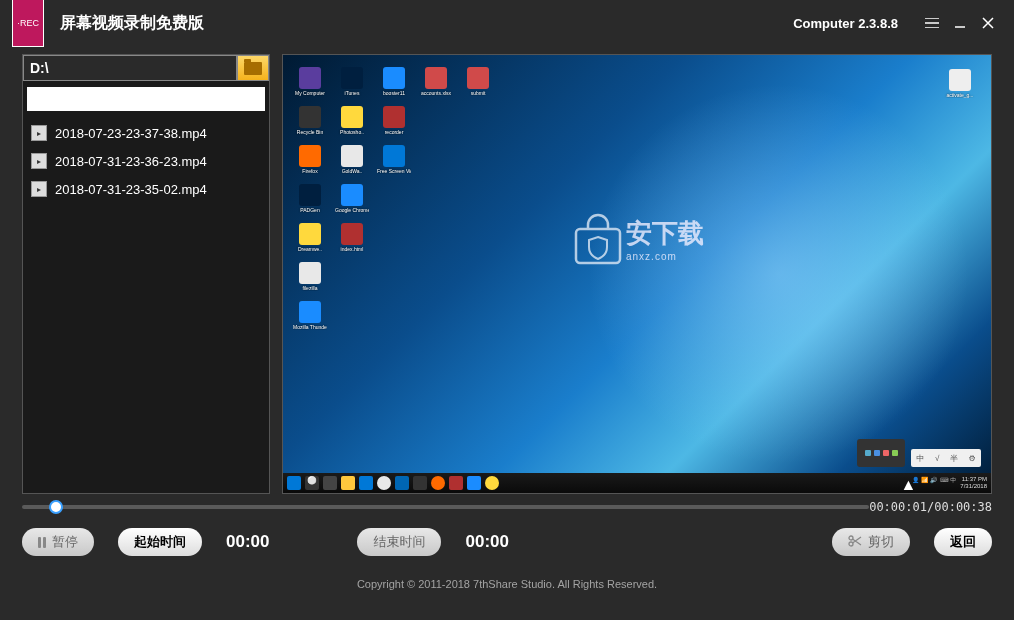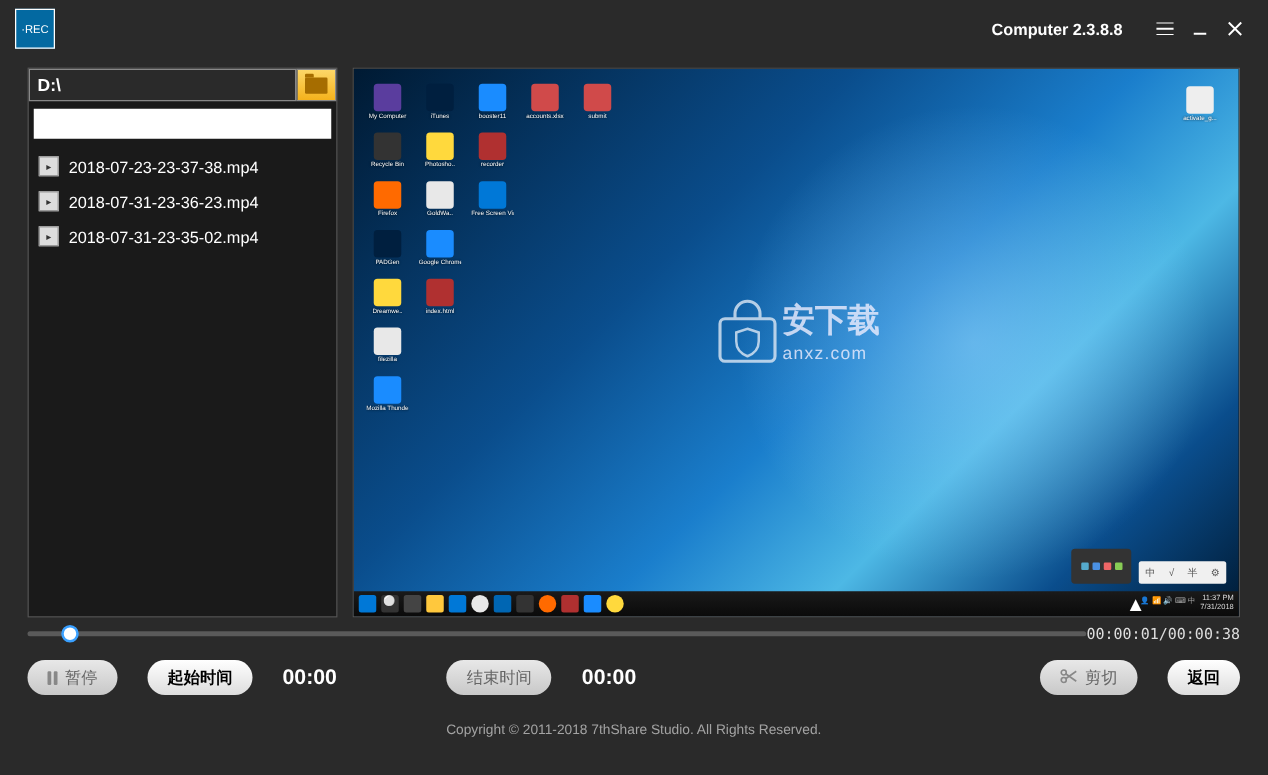--- a/index.html
+++ b/index.html
@@ -1,19 +1,19 @@
 <!DOCTYPE html>
 <html><head>
 <meta charset="utf-8">
 <style>
 * { margin: 0; padding: 0; box-sizing: border-box; }
 body { width: 1014px; height: 620px; background: #2a2a2a; font-family: "Microsoft YaHei", Arial, sans-serif; color: #fff; overflow: hidden; }
 
 .titlebar { height: 46px; background: #2a2a2a; display: flex; align-items: center; padding: 0 12px; }
-.logo { width: 32px; height: 32px; background: #0369a1; display: flex; align-items: center; justify-content: center; font-size: 9px; color: #fff; border: 1px solid #fff; }
+.logo { width: 32px; height: 48px; background: #be185d; display: flex; align-items: center; justify-content: center; font-size: 9px; color: #fff; border: 1px solid #fff; }
 .app-title { margin-left: 16px; font-size: 16px; font-weight: bold; }
 .tb-spacer { flex: 1; }
 .version { font-size: 13px; font-weight: bold; margin-right: 20px; }
 .tb-btn { width: 28px; height: 28px; display: flex; align-items: center; justify-content: center; cursor: pointer; font-size: 14px; }
 
 .main { display: flex; padding: 8px 22px 0 22px; gap: 12px; height: 448px; }
 .sidebar { width: 248px; display: flex; flex-direction: column; border: 1px solid #555; background: #1a1a1a; }
 .path-row { display: flex; height: 26px; }
 .path-input { flex: 1; background: #2a2a2a; border: 1px solid #888; color: #fff; padding: 2px 6px; font-size: 14px; font-weight: bold; font-family: inherit; }
 .folder-btn { width: 32px; background: linear-gradient(#fdd768, #f5b21c); border: 1px solid #888; cursor: pointer; display: flex; align-items: center; justify-content: center; }
@@ -28,25 +28,25 @@
 .wallpaper { position: absolute; inset: 0; background:
   radial-gradient(circle at 70% 50%, rgba(150,210,255,0.5) 0%, rgba(0,0,0,0) 35%),
   linear-gradient(135deg, #001a33 0%, #0a4d8c 35%, #1a7ecc 55%, #4db8e5 70%, #0a4d8c 85%, #001a33 100%);
 }
 .desktop-icons { position: absolute; top: 12px; left: 10px; display: flex; gap: 8px; }
 .icon-col { display: flex; flex-direction: column; gap: 10px; }
 .dicon { width: 34px; display: flex; flex-direction: column; align-items: center; gap: 1px; }
 .dicon-box { width: 22px; height: 22px; border-radius: 3px; }
 .dicon-label { font-size: 5px; color: #fff; text-align: center; white-space: nowrap; overflow: hidden; width: 100%; text-shadow: 0 0 2px #000; }
 .right-icon { position: absolute; top: 14px; right: 14px; }
-.watermark { position: absolute; top: 42%; left: 50%; transform: translate(-50%, -50%); display: flex; align-items: center; opacity: 0.8; margin-top: 26px; }
+.watermark { position: absolute; top: 42%; left: 50%; transform: translate(-50%, -50%); display: flex; align-items: center; opacity: 0.8; }
 .wm-bag { width: 56px; height: 56px; }
 .wm-text { color: #eef; }
 .wm-main { font-size: 26px; font-weight: bold; }
-.wm-sub { font-size: 14px; letter-spacing: 1px; }
+.wm-sub { font-size: 10px; letter-spacing: 1px; }
 .tray-white { position: absolute; right: 10px; bottom: 26px; width: 70px; height: 18px; background: #f0f0f0; border-radius: 2px; display: flex; align-items: center; justify-content: space-around; }
 .tray-dark { position: absolute; right: 86px; bottom: 26px; width: 48px; height: 28px; background: #333; border-radius: 3px; display: flex; flex-wrap: wrap; align-content: center; justify-content: center; gap: 3px; padding: 3px; }
 .tray-dot { width: 6px; height: 6px; background: #5ac; border-radius: 1px; }
 .taskbar { position: absolute; bottom: 0; left: 0; right: 0; height: 20px; background: linear-gradient(#1a1a1a, #0a0a0a); display: flex; align-items: center; padding: 0 4px; gap: 4px; }
 .tb-icon { width: 14px; height: 14px; border-radius: 2px; }
 .tb-grow { flex: 1; }
 .tb-time { font-size: 6px; color: #ddd; text-align: right; line-height: 1.1; }
 
 .seek-row { padding: 6px 22px 0 22px; display: flex; align-items: center; }
 .seek-track { flex: 1; height: 4px; background: #5a5a5a; position: relative; border-radius: 2px; }
@@ -63,20 +63,21 @@
 .pause-bar { width: 3px; height: 11px; background: #888; border-radius: 1px; }
 .scissor svg { fill: #888; }
 
 .footer { text-align: center; padding: 22px 0 0 0; font-size: 11px; color: #a3a3a3; }
 </style>
 </head>
 <body>
 
 <div class="titlebar">
   <div class="logo">·REC</div>
+  <div class="app-title">屏幕视频录制免费版</div>
   <div class="tb-spacer"></div>
   <div class="version">Computer 2.3.8.8</div>
   <div class="tb-btn">
     <svg width="14" height="10">
         <path d="M0 0h14M0 5h14M0 10h14" stroke="#fff" stroke-width="1.5"></path>
       </svg>
   </div>
   <div class="tb-btn">
     <svg width="12" height="12">
         <path d="M1 10h10" stroke="#fff" stroke-width="1.5"></path>

